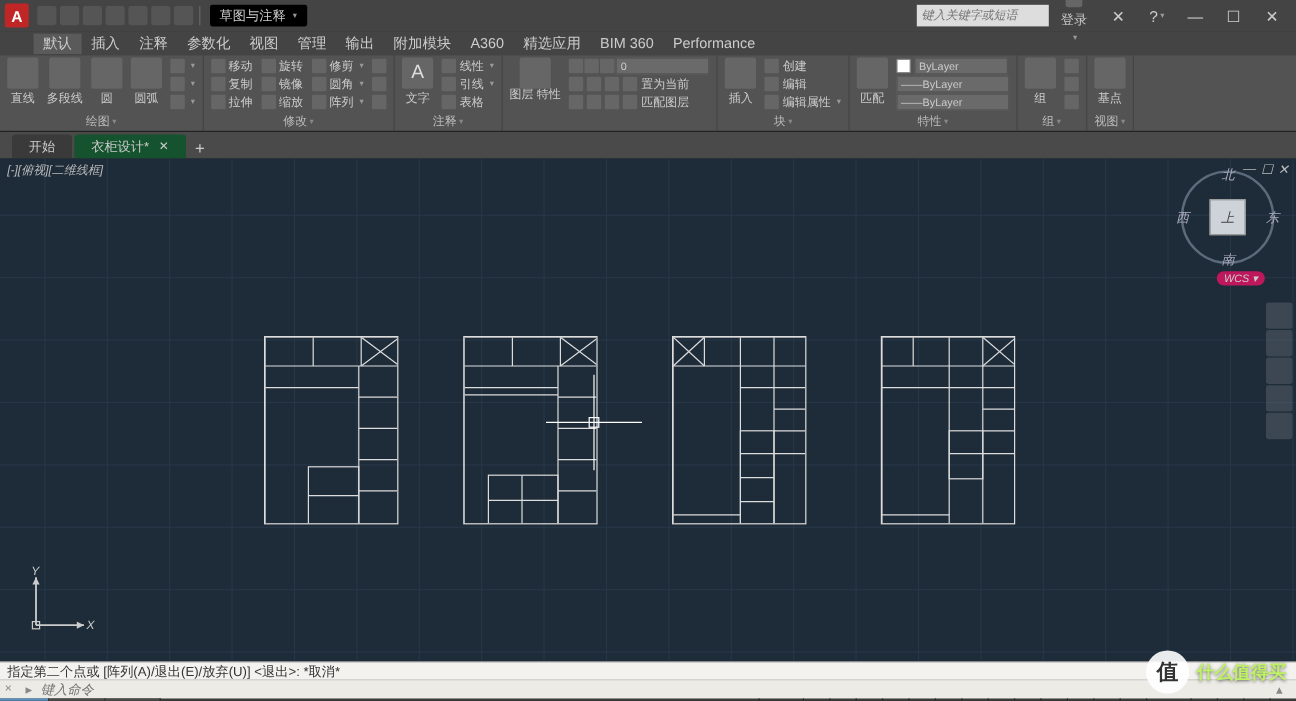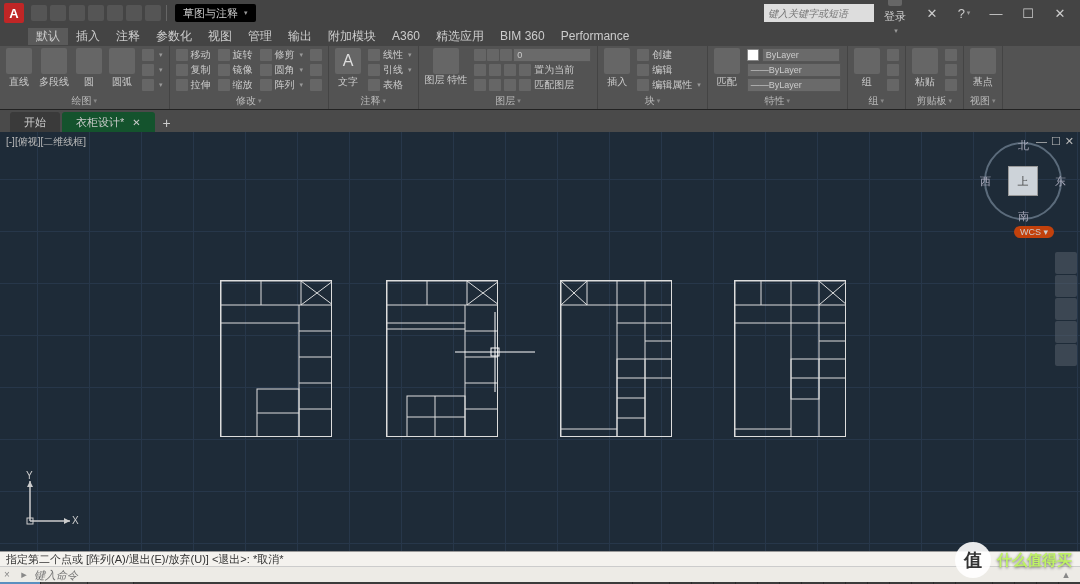--- a/index.html
+++ b/index.html
@@ -29,35 +29,35 @@
 .col { display:flex; flex-direction:column; gap:1px; }
 .smallbtn { display:flex; align-items:center; gap:3px; height:14px; cursor:pointer; padding:0 2px;}
 .smallbtn-icon { width:12px; height:12px; background:#666; border-radius:1px; }
 .smallbtn-label { color:#ccc; font-size:10px; white-space:nowrap;}
 .dd { font-size:7px; color:#999; margin-left:2px;}
 .layer-combo { width:78px; height:14px; background:#6a6a6a; border:1px solid #555; color:#ccc; font-size:9px; padding:0 3px; display:flex; align-items:center;}
 .file-tabs { height:22px; background:#4a4a4a; display:flex; align-items:flex-end; padding-left:10px; }
 .ftab { height:20px; padding:0 14px; background:#3a3a3a; color:#ccc; font-size:11px; display:flex; align-items:center; border-radius:3px 3px 0 0; margin-right:2px; cursor:pointer;}
 .ftab.active { background:#14532d; }
 .ftab-plus { width:20px; height:18px; display:flex; align-items:center; justify-content:center; color:#ccc; font-size:14px; cursor:pointer;}
-.viewport { position:relative; height:419px; background:#1e2b38; overflow:hidden;}
+.viewport { position:relative; height:419px; background:#1e2b38; overflow:hidden;font-style:italic;}
 .vp-label { position:absolute; top:3px; left:6px; color:#bbb; font-size:10px; z-index:5;}
 .vp-ctrls { position:absolute; top:3px; right:6px; display:flex; gap:4px; z-index:5;}
 .vp-ctrls span { color:#bbb; font-size:11px; cursor:pointer;}
 .grid-bg { position:absolute; inset:0; background-image:linear-gradient(#27374a 1px,transparent 1px),linear-gradient(90deg,#27374a 1px,transparent 1px); background-size:52px 52px; background-position:-15px -5px;}
 .drawing { position:absolute; border:1px solid #ddd; }
 .drawing line,.drawing rect { stroke:#ddd; stroke-width:1; fill:none; }
 .ucs { position:absolute; bottom:20px; left:20px; }
 .ucs line { stroke:#ccc; stroke-width:1.5; }
 .ucs text { fill:#ccc; font-size:10px; }
 .viewcube-wrap { position:absolute; top:10px; right:18px; width:78px; height:78px; }
 .compass-ring { position:absolute; inset:0; border:2px solid #5b6b7b; border-radius:50%; }
 .cube-face { position:absolute; top:24px; left:24px; width:30px; height:30px; background:#cdd3d9; display:flex; align-items:center; justify-content:center; font-size:11px; color:#444; border:1px solid #999;}
 .compass-label { position:absolute; color:#aab; font-size:11px; }
-.wcs-badge { position:absolute; top:94px; right:26px; background:#c2410c; color:#ccc; font-size:9px; padding:1px 6px; border-radius:7px;}
+.wcs-badge { position:absolute; top:94px; right:26px; background:#be185d; color:#ccc; font-size:9px; padding:1px 6px; border-radius:7px;}
 .navbar-side { position:absolute; top:120px; right:3px; width:22px; display:flex; flex-direction:column; gap:1px;}
 .navbar-side div { height:22px; background:rgba(90,100,110,.5); border-radius:2px;}
 .cmdarea { height:31px; background:#f4f2ee; border-top:1px solid #999; display:flex; flex-direction:column; font-size:11px; color:#333;}
 .cmd-hist { padding:0 6px; height:14px; display:flex; align-items:center;}
 .cmd-line { flex:1; display:flex; align-items:center; padding:0 4px; background:#edebe6; border-top:1px solid #ccc;}
 .cmd-handle { width:10px; color:#888; font-size:10px;}
 .cmd-icon { width:14px; height:14px; margin:0 3px; display:flex; align-items:center; justify-content:center; color:#888;}
 .cmd-input { flex:1; border:none; background:transparent; font-size:11px; color:#888; font-style:italic; outline:none;}
 .statusbar { height:22px; background:#3b3b3b; display:flex; align-items:center; color:#ccc; font-size:10px;}
 .model-tabs { display:flex; height:100%; }
@@ -270,21 +270,20 @@
           </div>
         <div class="smallbtn">
             <div class="smallbtn-icon"></div>
             <div class="smallbtn-icon"></div>
             <div class="smallbtn-icon"></div>
             <div class="smallbtn-icon"></div>
             <span class="smallbtn-label">匹配图层</span>
           </div>
       </div>
     </div>
-    <div class="panel-title">图层</div>
   </div>
   <div class="panel">
     <div class="panel-content">
       <div class="bigbtn">
           <div class="bigbtn-icon"></div>
           <span class="bigbtn-label">插入</span>
         </div>
       <div class="col">
         <div class="smallbtn">
             <div class="smallbtn-icon"></div>
@@ -342,40 +341,20 @@
           </div>
           <div class="smallbtn">
             <div class="smallbtn-icon"></div>
           </div>
           <div class="smallbtn">
             <div class="smallbtn-icon"></div>
           </div>
         </div>
     </div>
     <div class="panel-title">组</div>
-  </div>
-  <div class="panel">
-    <div class="panel-content">
-      <div class="bigbtn">
-          <div class="bigbtn-icon"></div>
-          <span class="bigbtn-label">粘贴</span>
-        </div>
-      <div class="col">
-          <div class="smallbtn">
-            <div class="smallbtn-icon"></div>
-          </div>
-          <div class="smallbtn">
-            <div class="smallbtn-icon"></div>
-          </div>
-          <div class="smallbtn">
-            <div class="smallbtn-icon"></div>
-          </div>
-        </div>
-    </div>
-    <div class="panel-title">剪贴板</div>
   </div>
   <div class="panel">
     <div class="panel-content">
       <div class="bigbtn">
           <div class="bigbtn-icon"></div>
           <span class="bigbtn-label">基点</span>
         </div>
     </div>
     <div class="panel-title">视图</div>
   </div>

